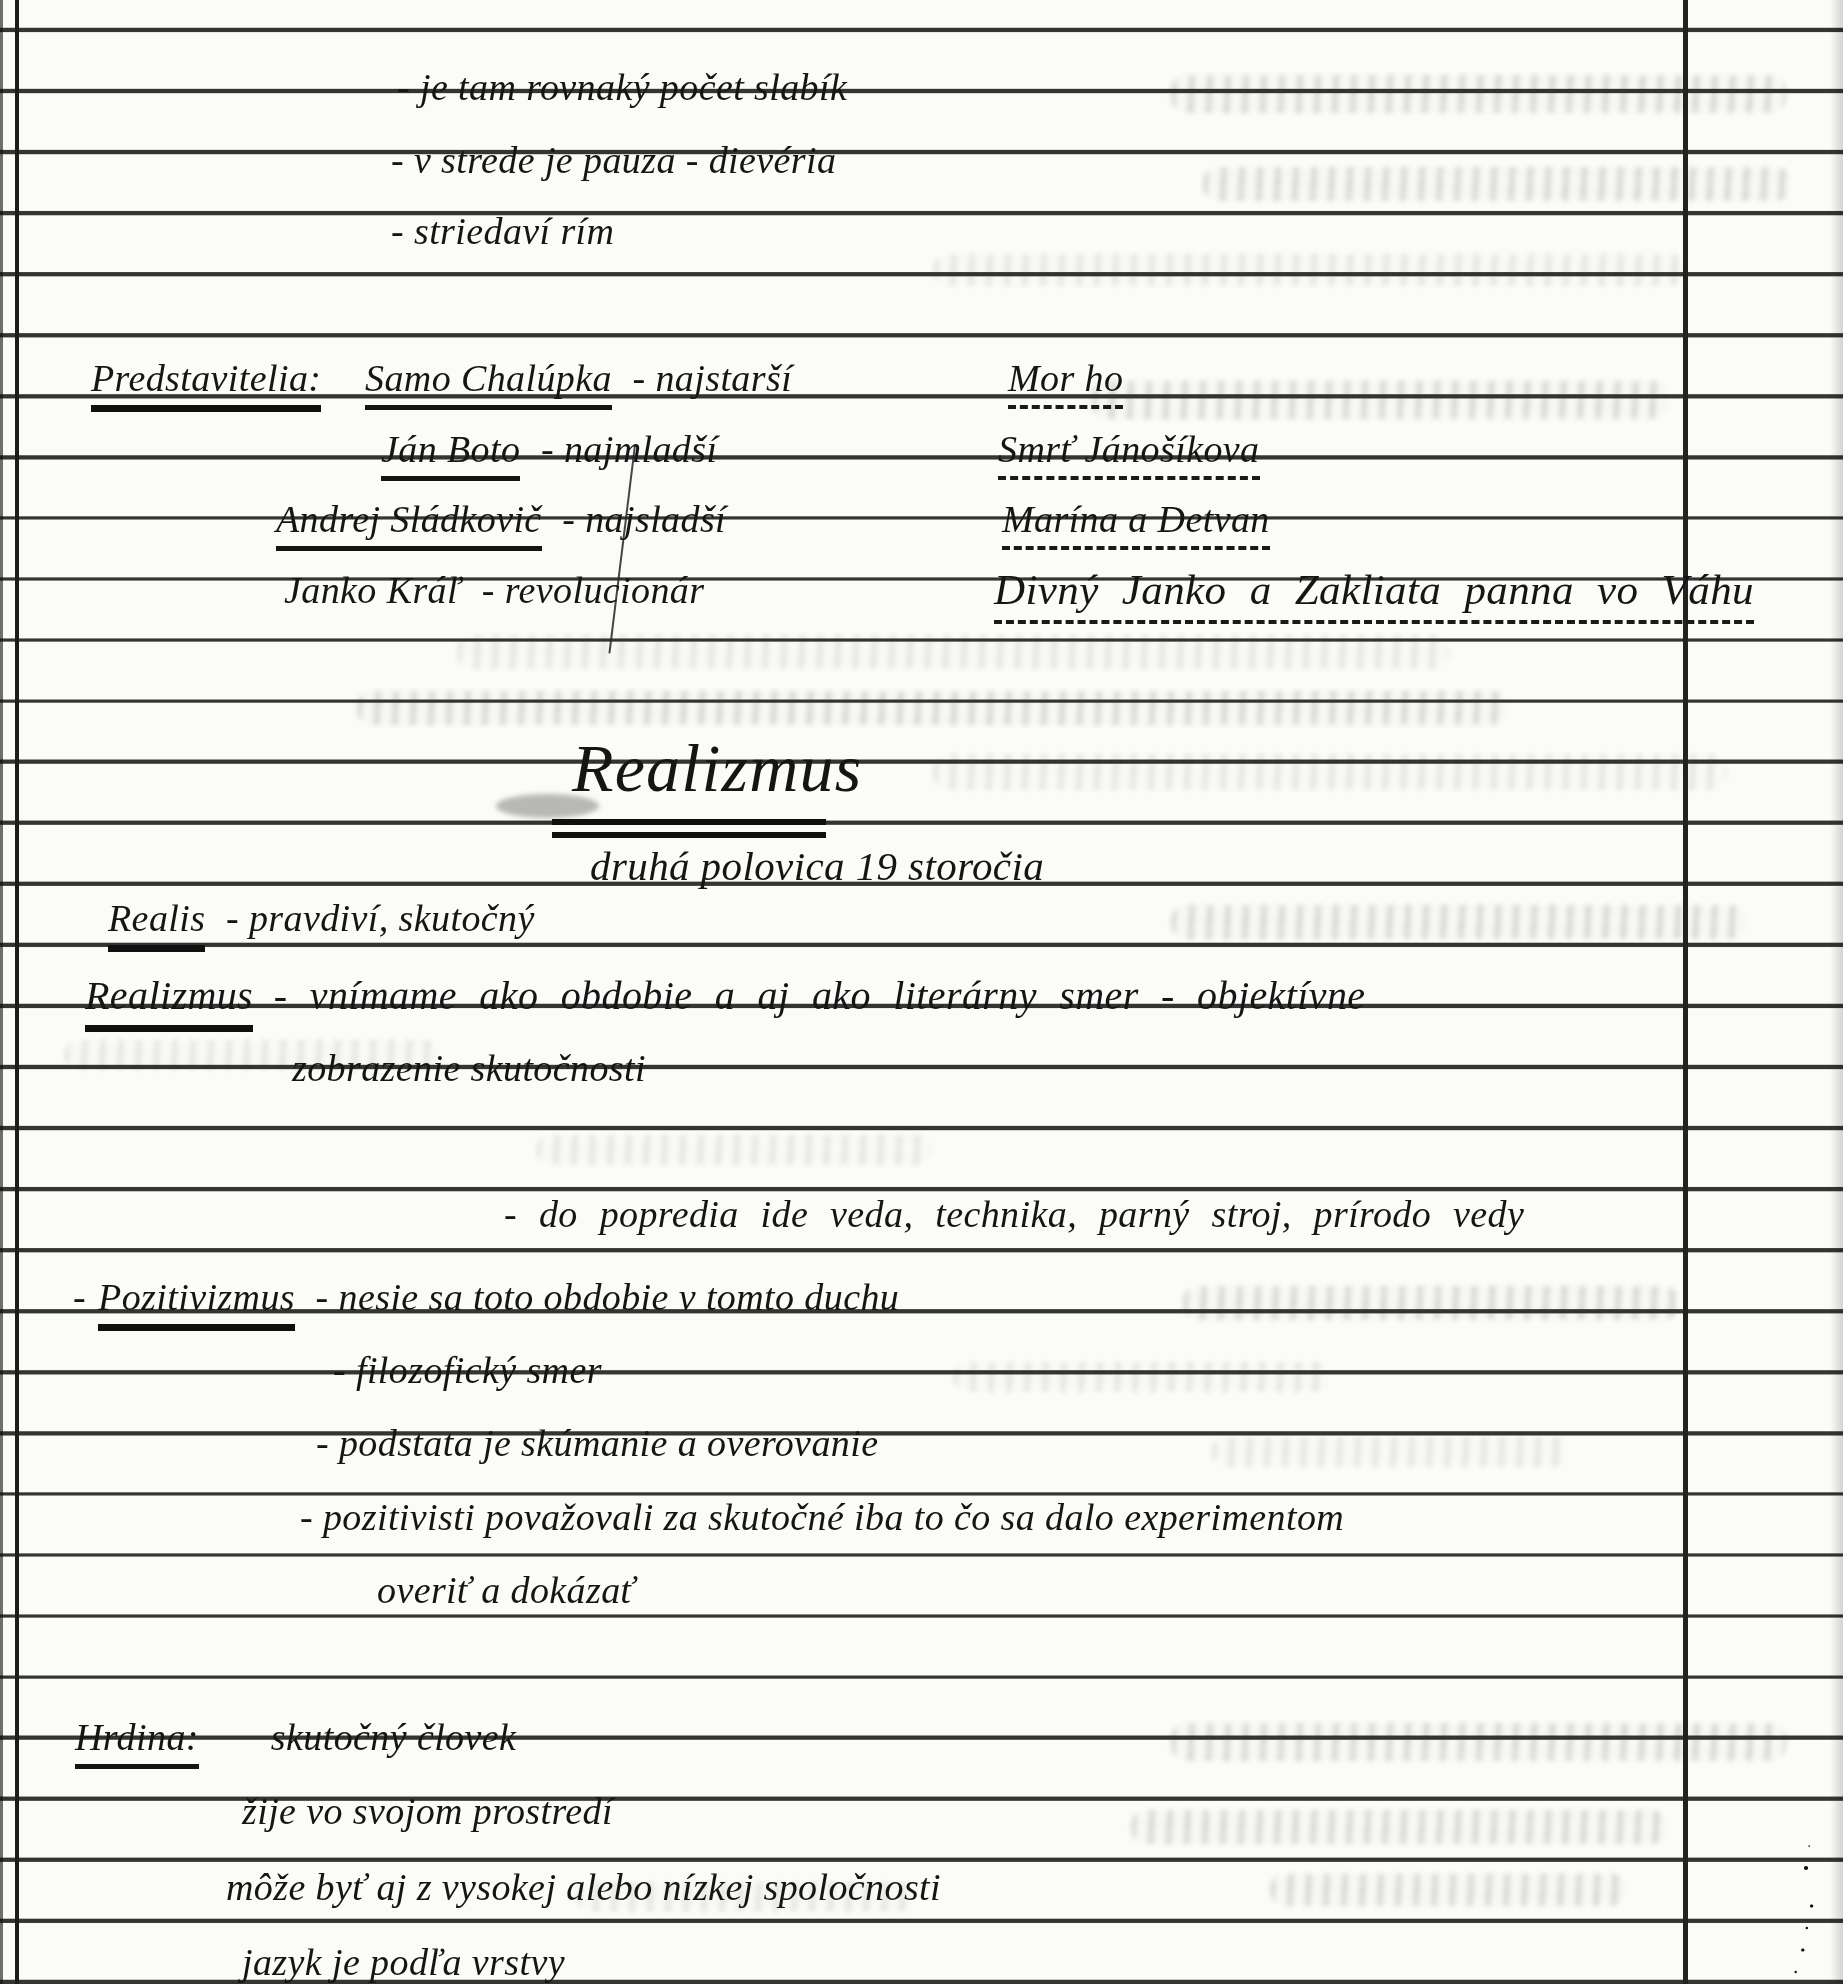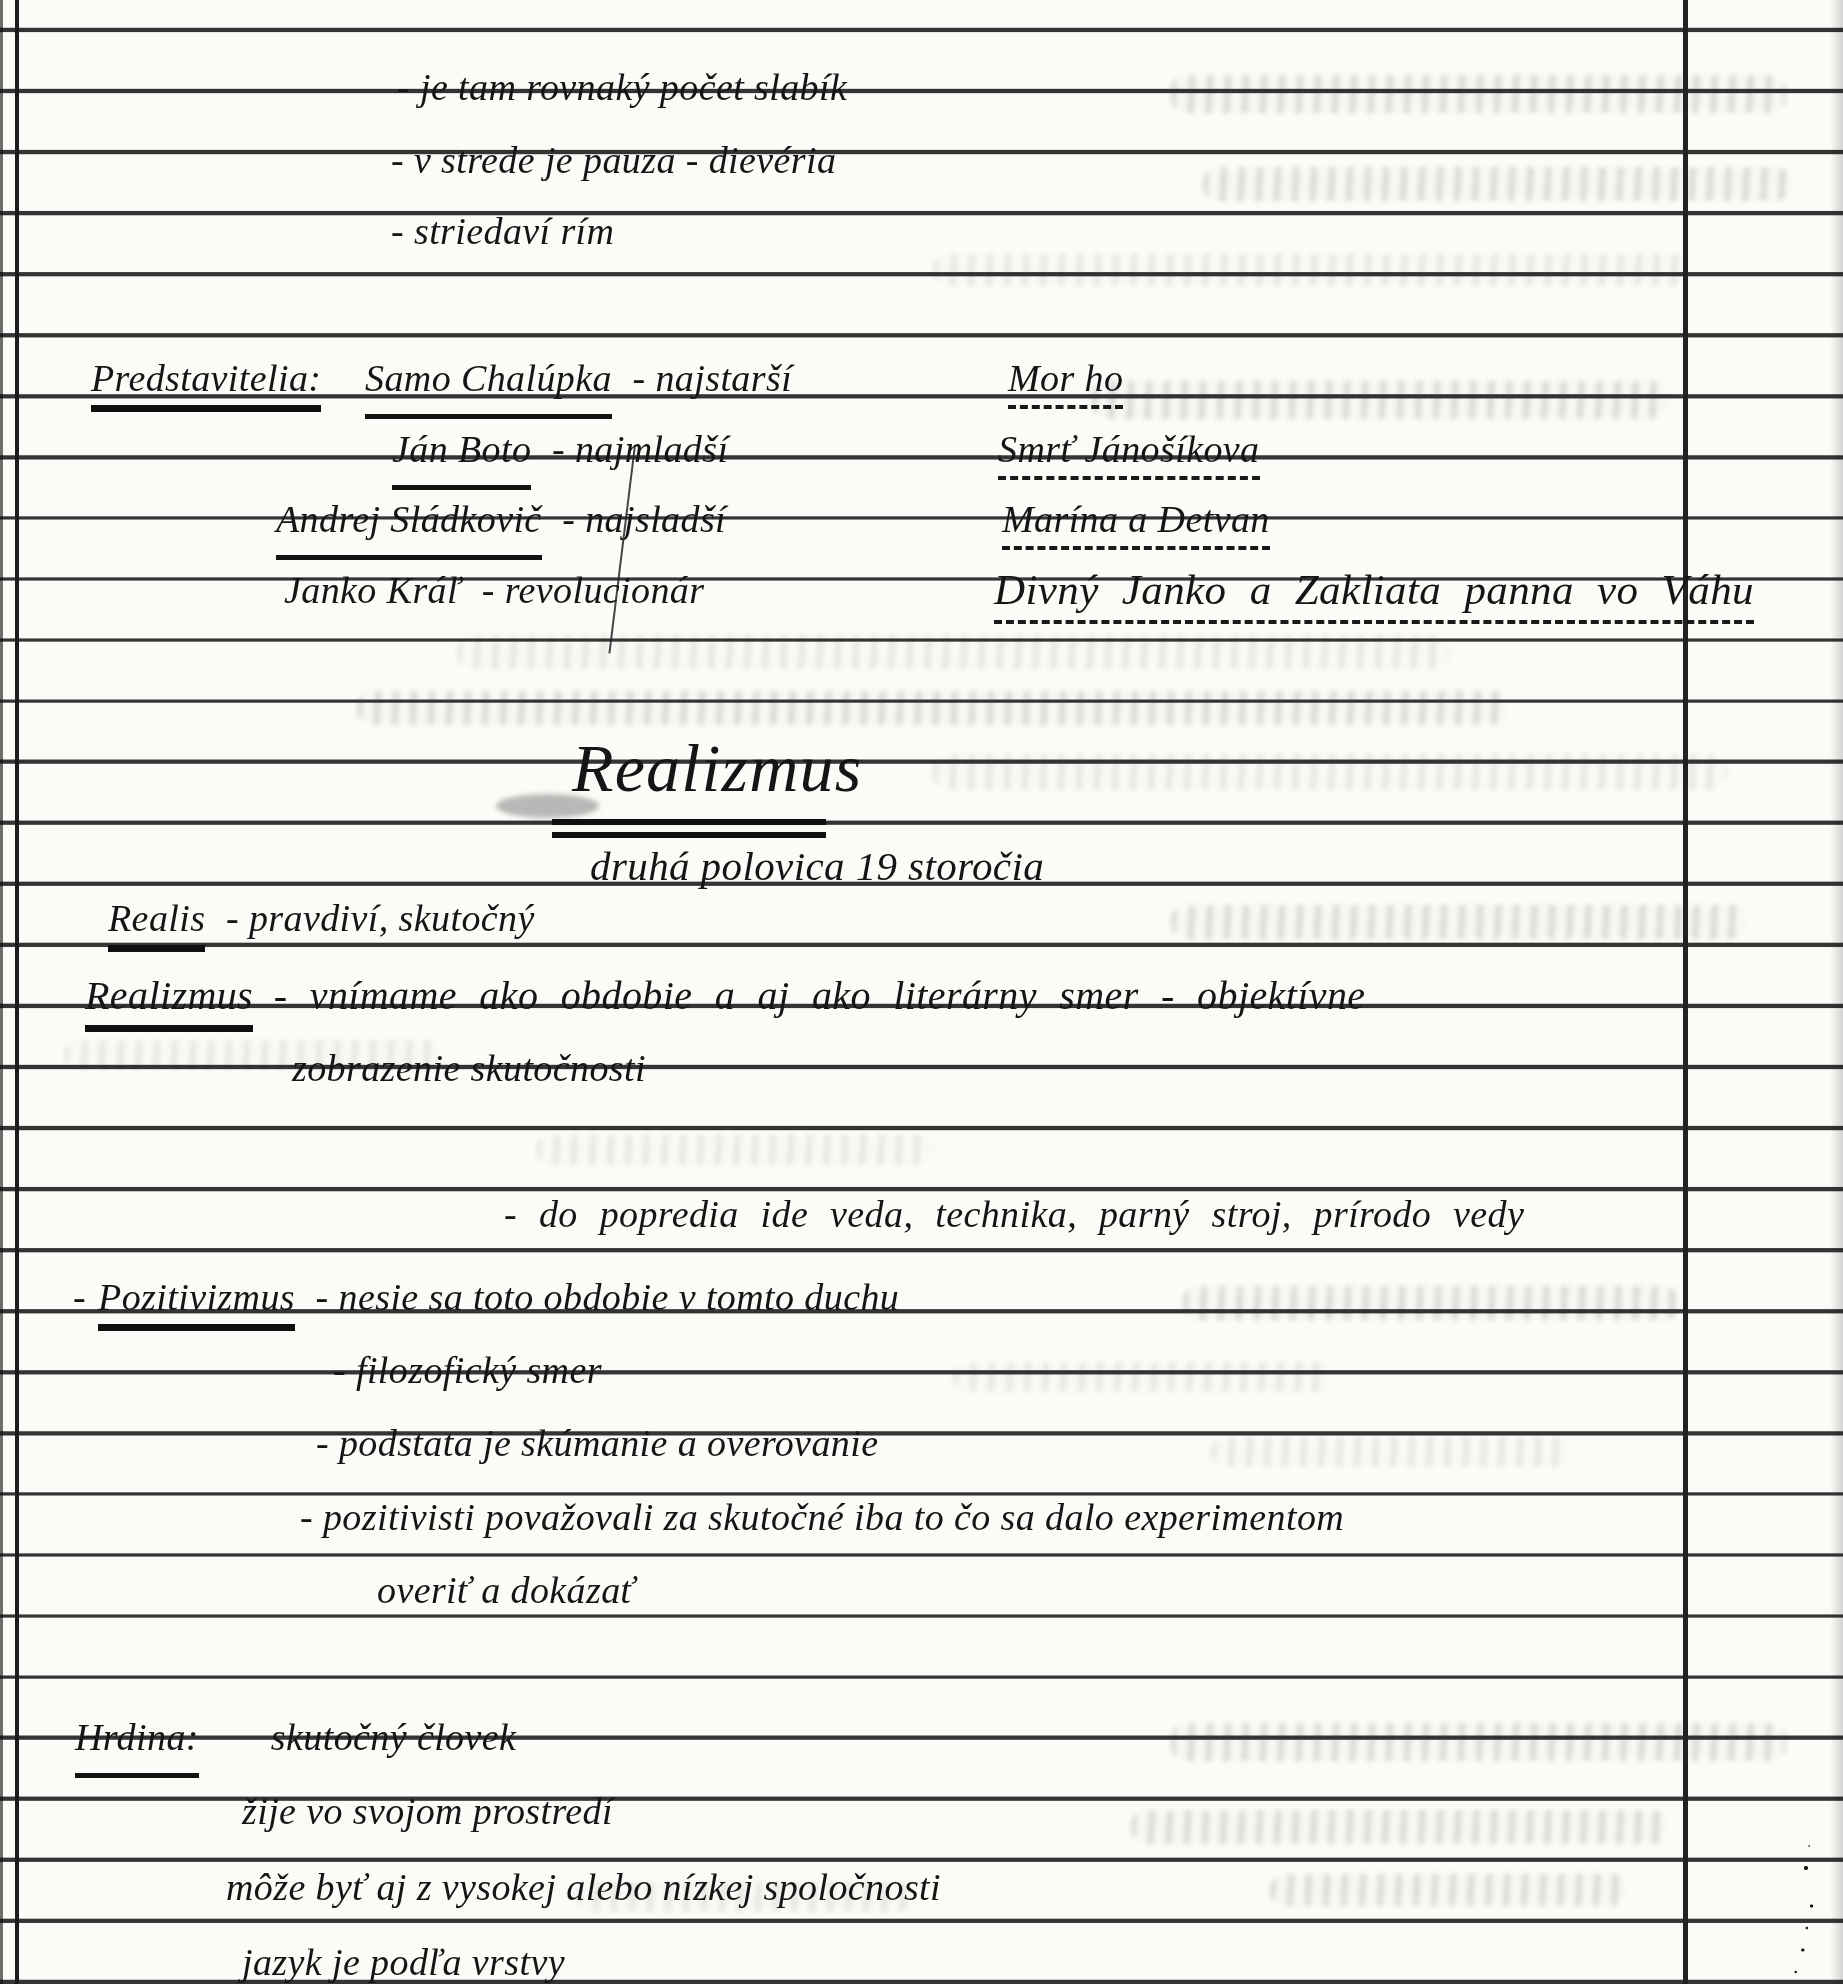--- a/index.html
+++ b/index.html
@@ -23,21 +23,21 @@
   .vline.right{left:1683px;width:4.8px;background:#222;}
   .edge-left{position:absolute;left:0;top:0;bottom:0;width:3.2px;background:#111;opacity:.6;}
   .edge-right{position:absolute;right:0;top:0;bottom:0;width:13.5px;
     background:linear-gradient(to right,rgba(0,0,0,0),rgba(0,0,0,.16));}
   .hw{
     position:absolute;font-size:38px;line-height:1.22;
     letter-spacing:0.4px;white-space:nowrap;text-align:right;
   }
   .hw .seg{display:inline-block;}
   .hw .gap{margin-left:20.6px;}
-  .u{border-bottom:5.6px solid #141414;padding-bottom:13px;}
+  .u{border-bottom:5.6px solid #141414;padding-bottom:4px;}
   .uthick{border-bottom:7.1px solid #101010;padding-bottom:4px;}
   .ud{border-bottom:4.8px dashed #1a1a1a;padding-bottom:4px;}
   .wide{word-spacing:12px;}
   .h1{font-size:68px;letter-spacing:1.2px;}
   .sub{font-size:41px;margin-left:24px;}
   .dblrule{
     position:absolute;left:552px;top:819px;width:274px;height:7.1px;
     border-top:6.7px solid #101010;border-bottom:6px solid #101010;
   }
   .ghost{
@@ -105,21 +105,21 @@
   <div class="hw" style="left:91px;top:355px">
     <span class="seg uthick">Predstavitelia:</span>
   </div>
   <div class="hw" style="left:365px;top:355px">
     <span class="seg u">Samo Chalúpka</span><span class="seg gap">- najstarší</span>
   </div>
   <div class="hw" style="left:1008px;top:355px">
     <span class="seg ud">Mor ho</span>
   </div>
 
-  <div class="hw" style="left:392px;top:426px">
+  <div class="hw" style="left:381px;top:426px">
     <span class="seg u">Ján Boto</span><span class="seg gap">- najmladší</span>
   </div>
   <div class="hw" style="left:998px;top:426px">
     <span class="seg ud">Smrť Jánošíkova</span>
   </div>
 
   <div class="hw" style="left:276px;top:496px">
     <span class="seg u">Andrej Sládkovič</span><span class="seg gap">- najsladší</span>
   </div>
   <div class="hw" style="left:1002px;top:496px">

